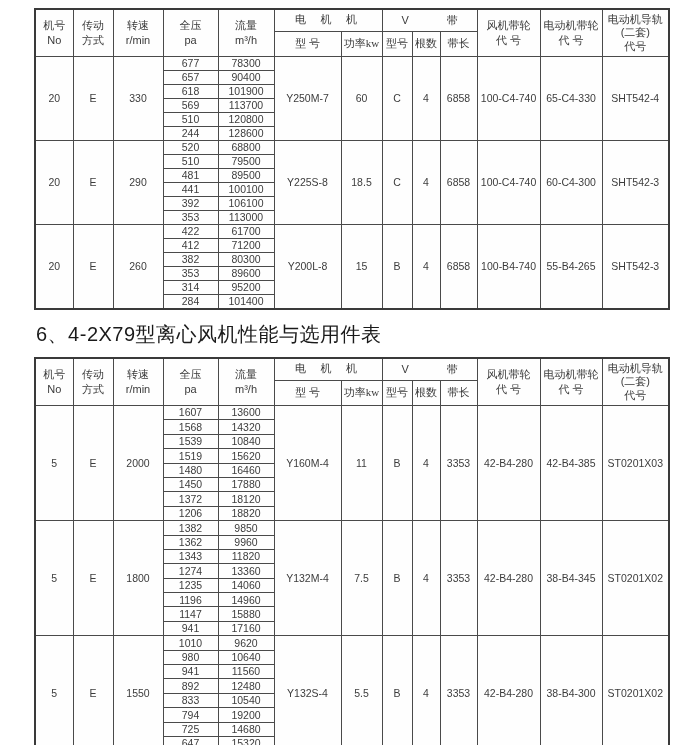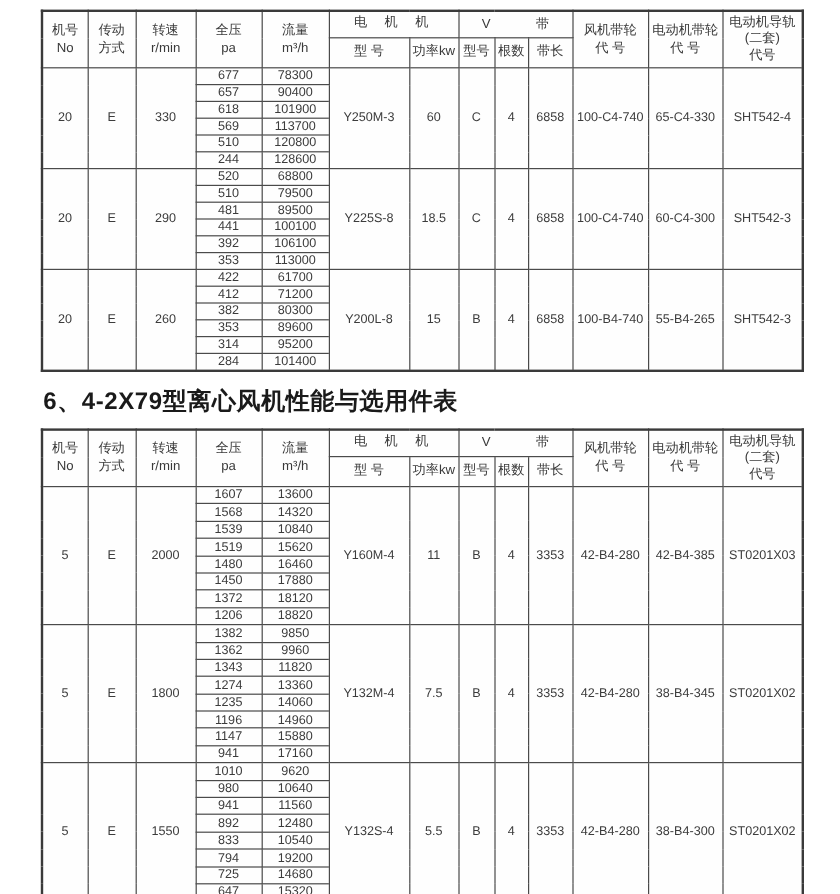--- a/index.html
+++ b/index.html
@@ -21,35 +21,35 @@
     border:1px solid #4a4a4a;
     text-align:center;
     vertical-align:middle;
     padding:0;
     font-weight:normal;
     overflow:hidden;
     white-space:nowrap;
   }
   table.spec thead th { font-size:11px; line-height:1.2; color:#3a3a3a;margin-top:44px; }
   table.spec thead tr.h1 th { height:21px; }
-  table.spec thead tr.h2 th { height:24px; }
+  table.spec thead tr.h2 th { height:24px;font-family:Liberation Serif, serif; }
   table.spec td { font-size:10.5px; line-height:1; color:#3c3c3c; }
   #table1 td { height:13px; }
   #table2 td { height:13.4px; }
 
   .two-line { line-height:1.35; }
   .underline { }
   .vbelt-flex { display:flex; justify-content:space-around; align-items:center; }
   .rail-head { font-size:9.5px; line-height:1.12; }
   .motor-group { letter-spacing:4px;font-family:Liberation Mono, monospace; }
 
   h2.heading {
     margin:11px 0 9px 2px;
     font-size:20px;
-    font-weight:bold;
+    font-weight:normal;
     color:#1a1a1a;
     letter-spacing:0.5px;
   }
 </style>
 </head>
 <body>
 
 <div class="page">
 
   <table class="spec" id="table1">
@@ -119,21 +119,21 @@
         <th>带长</th>
       </tr>
     </thead>
     <tbody id="t1-body">
         <tr>
           <td rowspan="6">20</td>
           <td rowspan="6">E</td>
           <td rowspan="6">330</td>
           <td>677</td>
           <td>78300</td>
-          <td rowspan="6">Y250M-3</td>
+          <td rowspan="6">Y250M-7</td>
           <td rowspan="6">60</td>
           <td rowspan="6">C</td>
           <td rowspan="6">4</td>
           <td rowspan="6">6858</td>
           <td rowspan="6">100-C4-740</td>
           <td rowspan="6">65-C4-330</td>
           <td rowspan="6">SHT542-4</td>
         </tr>
         <tr>
           <td>657</td>

